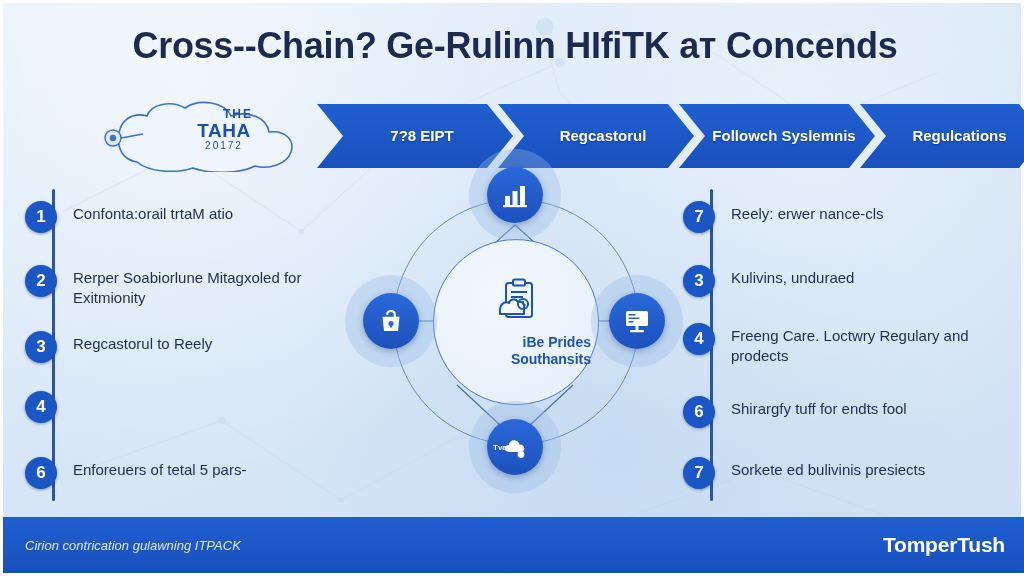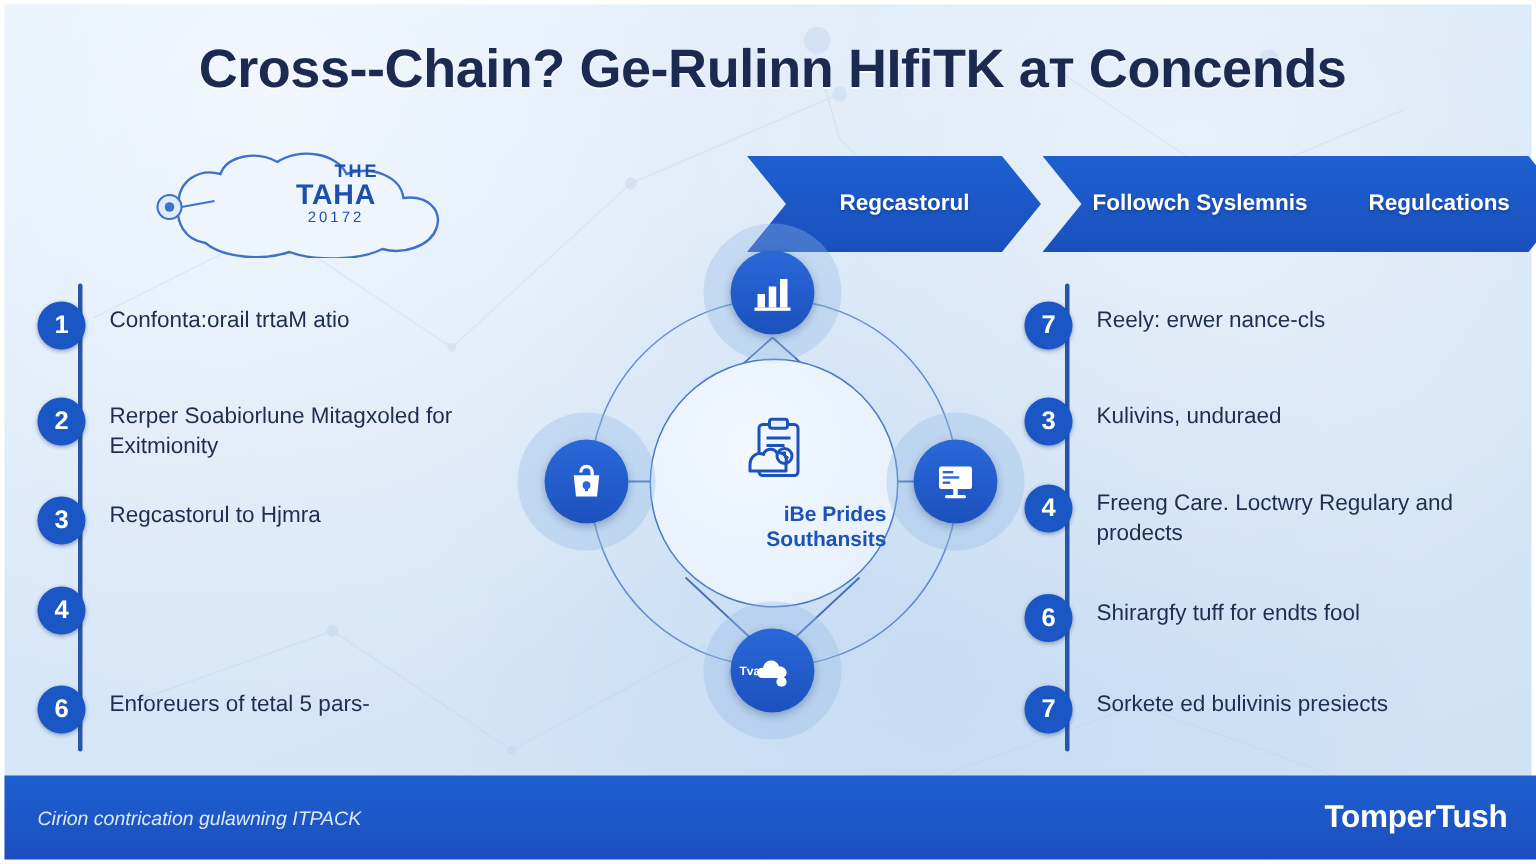--- a/index.html
+++ b/index.html
@@ -96,21 +96,21 @@
     text-align: center;
     line-height: 1.15;
     padding-left: 24px;
     padding-right: 10px;
     box-sizing: border-box;
     clip-path: polygon(0 0, calc(100% - 26px) 0, 100% 50%, calc(100% - 26px) 100%, 0 100%, 26px 50%);
     text-shadow: 0 1px 2px rgba(0,0,0,0.25);
   }
   .chev.c1 { left: 314px;  width: 196px; }
   .chev.c2 { left: 495px;  width: 196px; }
-  .chev.c3 { left: 692px;  width: 196px; }
+  .chev.c3 { left: 676px;  width: 196px; }
   .chev.c4 { left: 857px;  width: 185px; }
 
   
   .tl {
     position: absolute;
     top: 180px;
     width: 330px;
   }
   .tl.left  { left: 22px; }
   .tl.right { left: 680px; }
@@ -297,39 +297,40 @@
         <circle cx="24" cy="38" r="3.2" fill="#3f72c4"></circle>
         <line x1="32" y1="38" x2="54" y2="34" stroke="#3f72c4" stroke-width="1.4"></line>
       </svg>
       <div class="badge-text">
         <div class="badge-l1">THE</div>
         <div class="badge-l2">TAHA</div>
         <div class="badge-l3">20172</div>
       </div>
     </div>
 
+    <div class="chev c1">7?8 EIPT</div>
     <div class="chev c2">Regcastorul</div>
     <div class="chev c3">Followch Syslemnis</div>
     <div class="chev c4">Regulcations</div>
   </div>
 
   <div class="tl left">
     <div class="tl-line"></div>
 
     <div class="tl-item" style="top:18px">
       <div class="tl-num">1</div>
       <div class="tl-text">Confonta:orail trtaM atio</div>
     </div>
     <div class="tl-item" style="top:82px">
       <div class="tl-num">2</div>
       <div class="tl-text">Rerper Soabiorlune Mitagxoled for Exitmionity</div>
     </div>
     <div class="tl-item" style="top:148px">
       <div class="tl-num">3</div>
-      <div class="tl-text">Regcastorul to Hjmra</div>
+      <div class="tl-text">Regcastorul to Reely</div>
     </div>
     <div class="tl-item" style="top:208px">
       <div class="tl-num">4</div>
     </div>
     <div class="tl-item" style="top:274px">
       <div class="tl-num">6</div>
       <div class="tl-text">Enforeuers of tetal 5 pars-</div>
     </div>
   </div>
 

